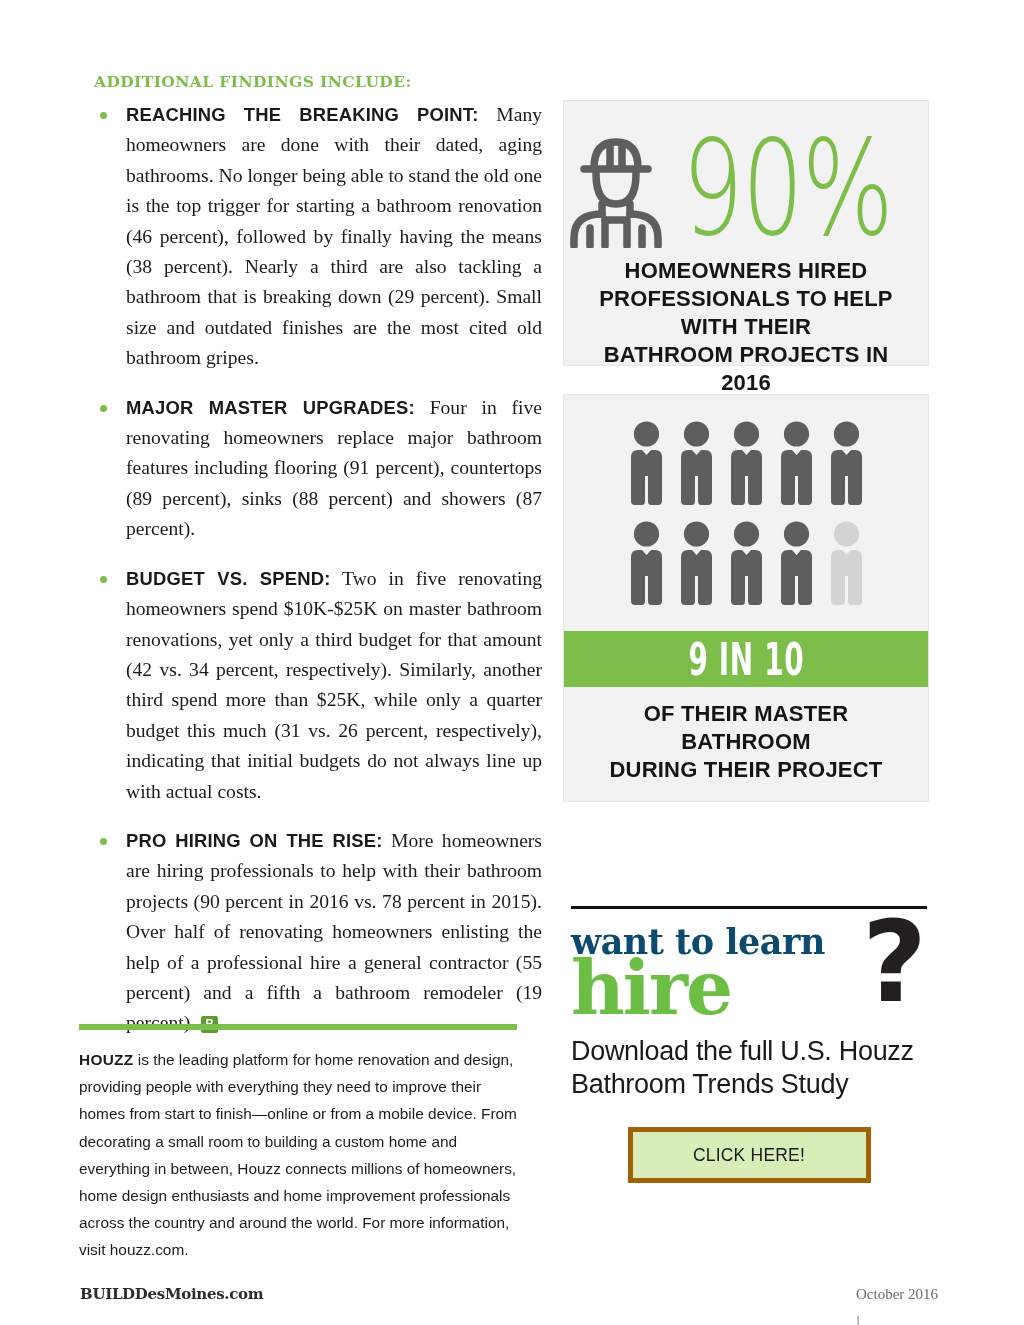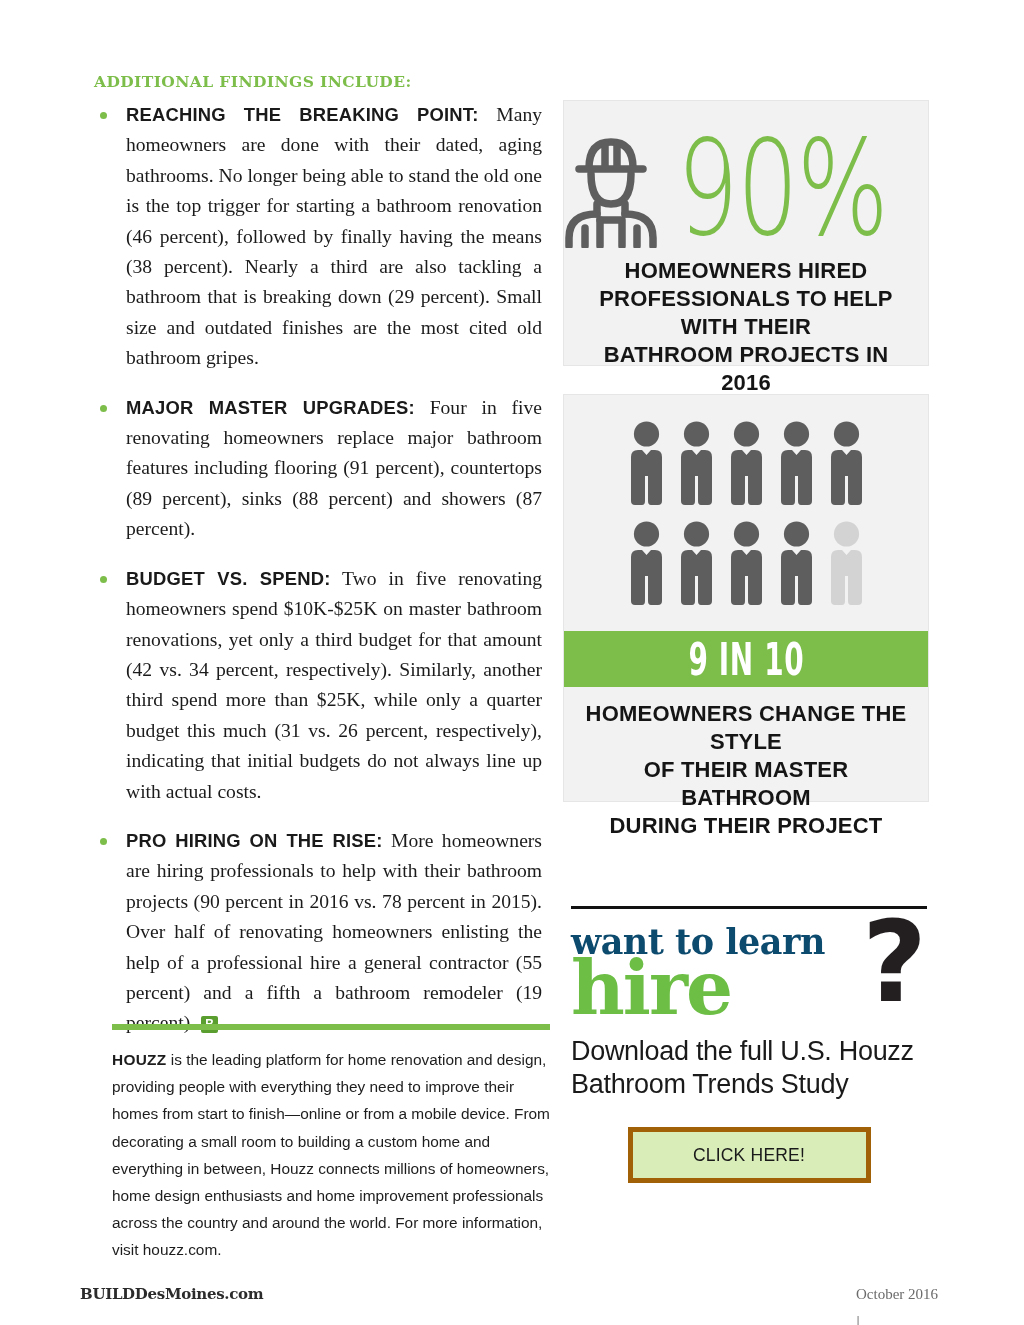--- a/index.html
+++ b/index.html
@@ -91,21 +91,21 @@
     font-size: 12px;
     line-height: 17px;
     text-align: center;
     vertical-align: 1px;
     margin-left: 6px;
   }
 
   
   .houzz-block {
     position: absolute;
-    left: 76px;
+    left: 43px;
     top: 1024px;
     width: 440px;
   }
 
   .green-rule {
     width: 438px;
     height: 6px;
     background: #7dbd4a;
     margin-bottom: 16px;
   }
@@ -130,21 +130,21 @@
     background: #f2f2f2;
     border: 1px solid #e6e6e6;
   }
 
   #card-stat-90 { top: 100px; height: 266px; }
   #card-stat-9in10 { top: 394px; height: 408px; }
 
   .card-stat-row {
     display: flex;
     align-items: center;
-    justify-content: center;
+    justify-content: flex-start;
     gap: 14px;
     padding-top: 22px;
     height: 152px;
   }
 
   .worker-icon { width: 104px; height: 120px; flex: none; }
 
   .big-pct {
     font-family: "DejaVu Sans", sans-serif;
     font-weight: 300;
@@ -449,21 +449,20 @@
             <path d="M4 36 Q4 29 11 29 L15 29 L19.5 34 L24 29 L28 29 Q35 29 35 36 L35 80 Q35 84 31 84 L24 84 Q21 84 21 80 L21 55 L18 55 L18 80 Q18 84 15 84 L8 84 Q4 84 4 80 Z" fill="#d3d3d3"></path>
           </svg>
       </div>
     </div>
 
     <div class="banner-9in10">
       <div class="banner-text">9 IN 10</div>
     </div>
 
     <div class="card-caption banner-caption">
-      <div>HOMEOWNERS CHANGE THE STYLE</div>
       <div>OF THEIR MASTER BATHROOM</div>
       <div>DURING THEIR PROJECT</div>
     </div>
   </div>
 
   <div class="promo">
     <div class="black-rule"></div>
 
     <div class="promo-qmark">?</div>
 

